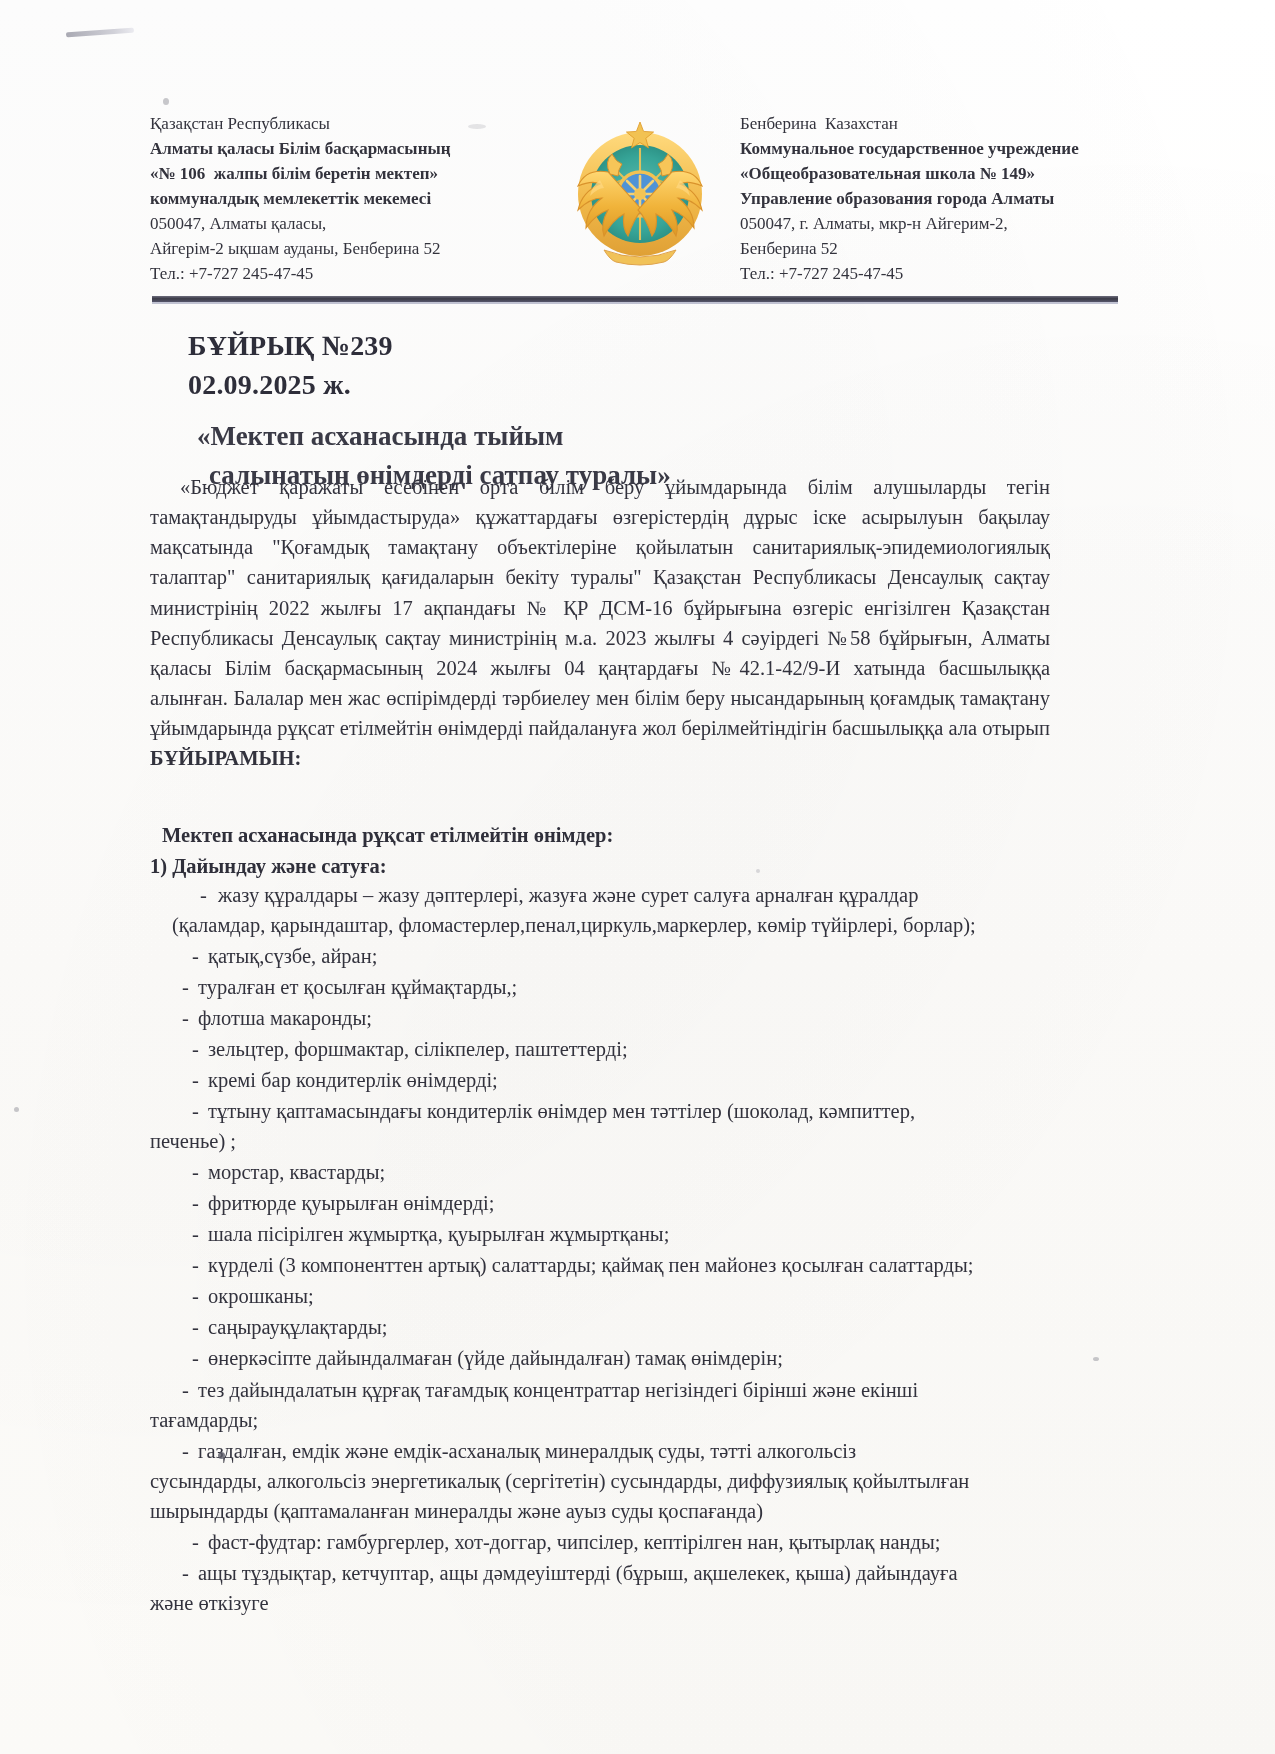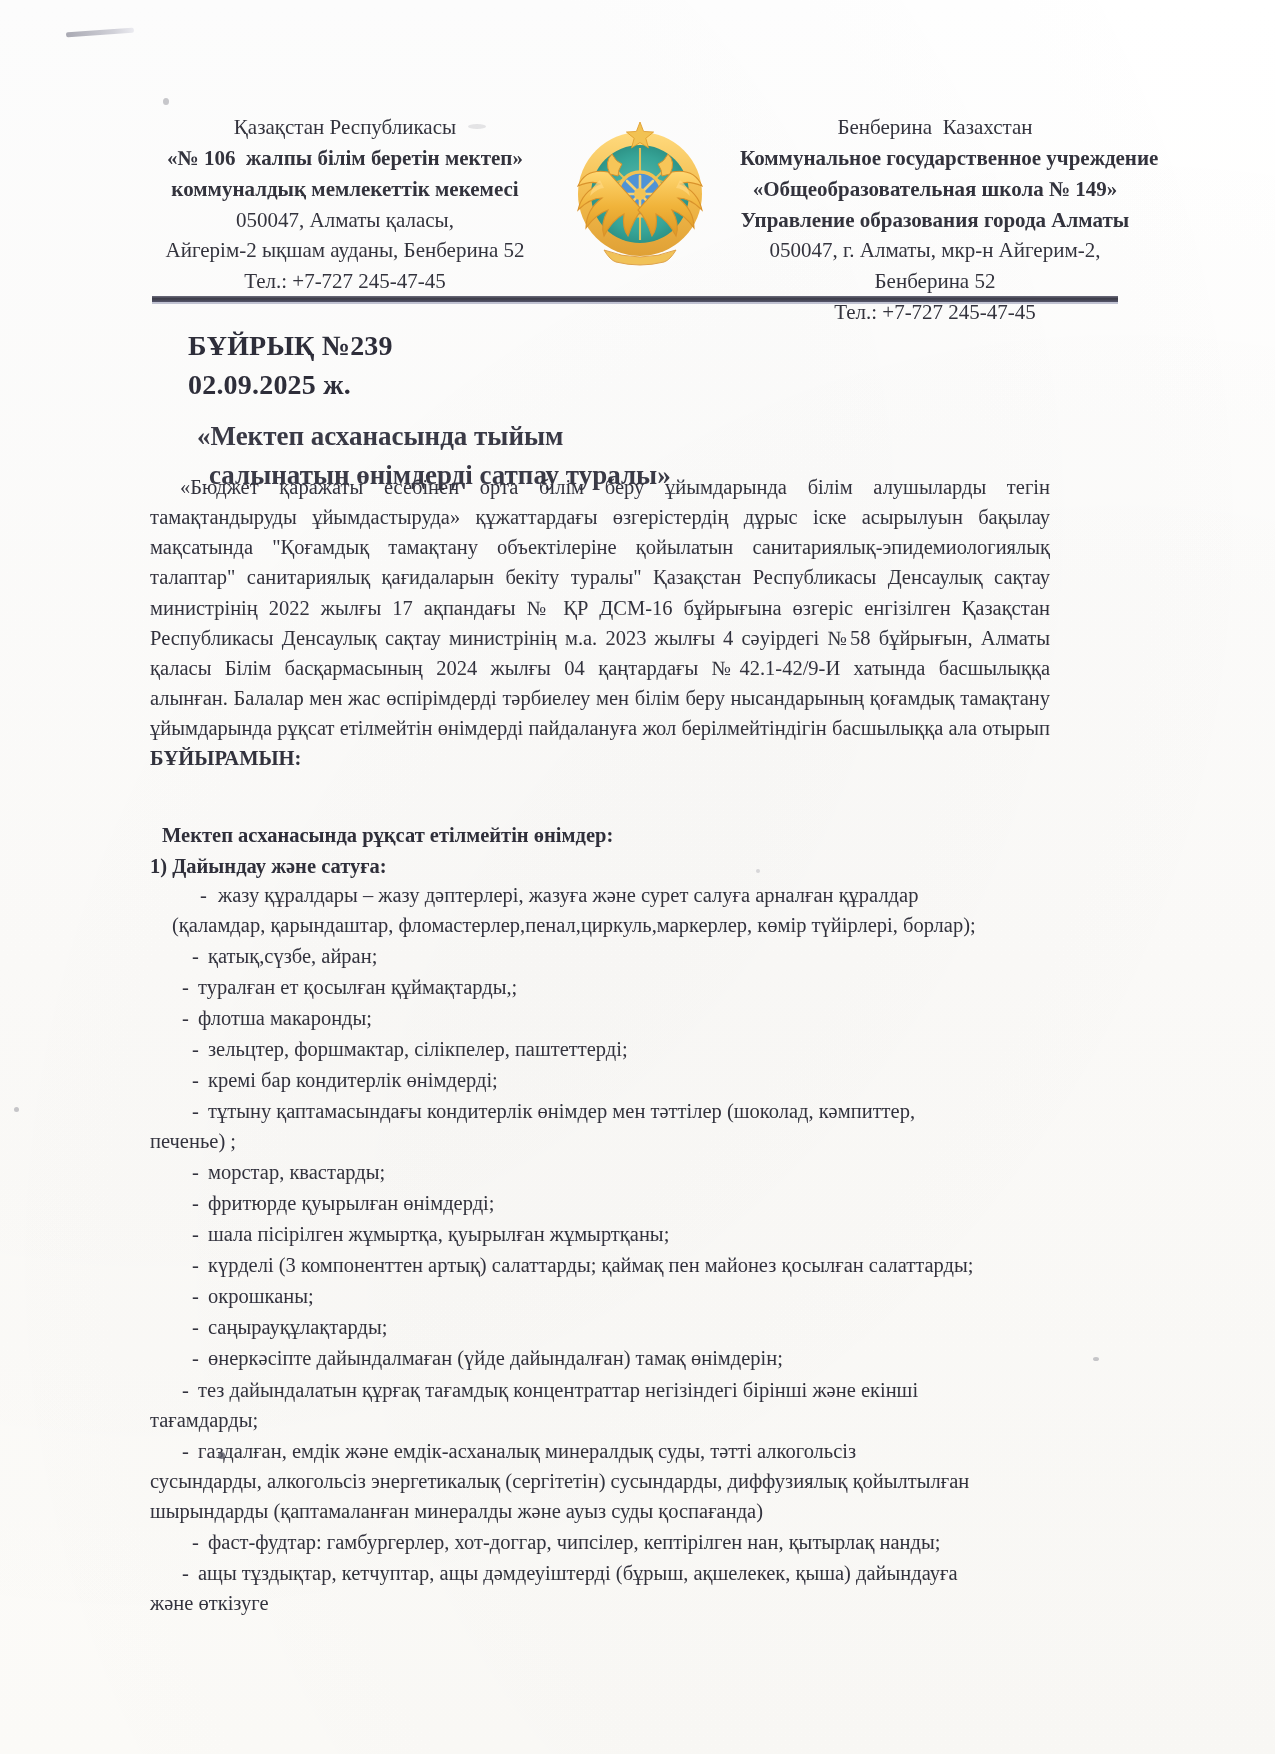--- a/index.html
+++ b/index.html
@@ -53,22 +53,22 @@
     position: absolute;
     left: 150px;
     top: 112px;
     width: 980px;
     display: flex;
     align-items: flex-start;
     justify-content: space-between;
   }
   .head-col {
     width: 390px;
-    text-align: center;
-    font-size: 21px;
+    text-align: left;
+    font-size: 17px;
     line-height: 1.47;
     color: #33333d;
   }
   .head-col .ln { display: block; white-space: pre; }
   .head-col .b { font-weight: bold; }
 
   
   #emblem-wrap {
     width: 166px;
     display: flex;
@@ -190,20 +190,21 @@
   <div class="speck" style="left:163px;top:98px;width:6px;height:7px;"></div>
   <div class="speck" style="left:14px;top:1107px;width:5px;height:5px;"></div>
   <div class="speck" style="left:1093px;top:1357px;width:6px;height:4px;"></div>
   <div class="speck" style="left:756px;top:869px;width:4px;height:4px;opacity:.35;"></div>
   <div class="speck" style="left:468px;top:124px;width:18px;height:5px;opacity:.25;"></div>
 
   <div id="letterhead">
 
     <div class="head-col">
       <span class="ln">Қазақстан Республикасы</span>
+      <span class="ln b">Алматы қаласы Білім басқармасының</span>
       <span class="ln b">«№ 106  жалпы білім беретін мектеп»</span>
       <span class="ln b">коммуналдық мемлекеттік мекемесі</span>
       <span class="ln">050047, Алматы қаласы,</span>
       <span class="ln">Айгерім-2 ықшам ауданы, Бенберина 52</span>
       <span class="ln">Тел.: +7-727 245-47-45</span>
     </div>
 
     <div id="emblem-wrap">
       <svg id="emblem" viewBox="0 0 152 160">
         <defs>

